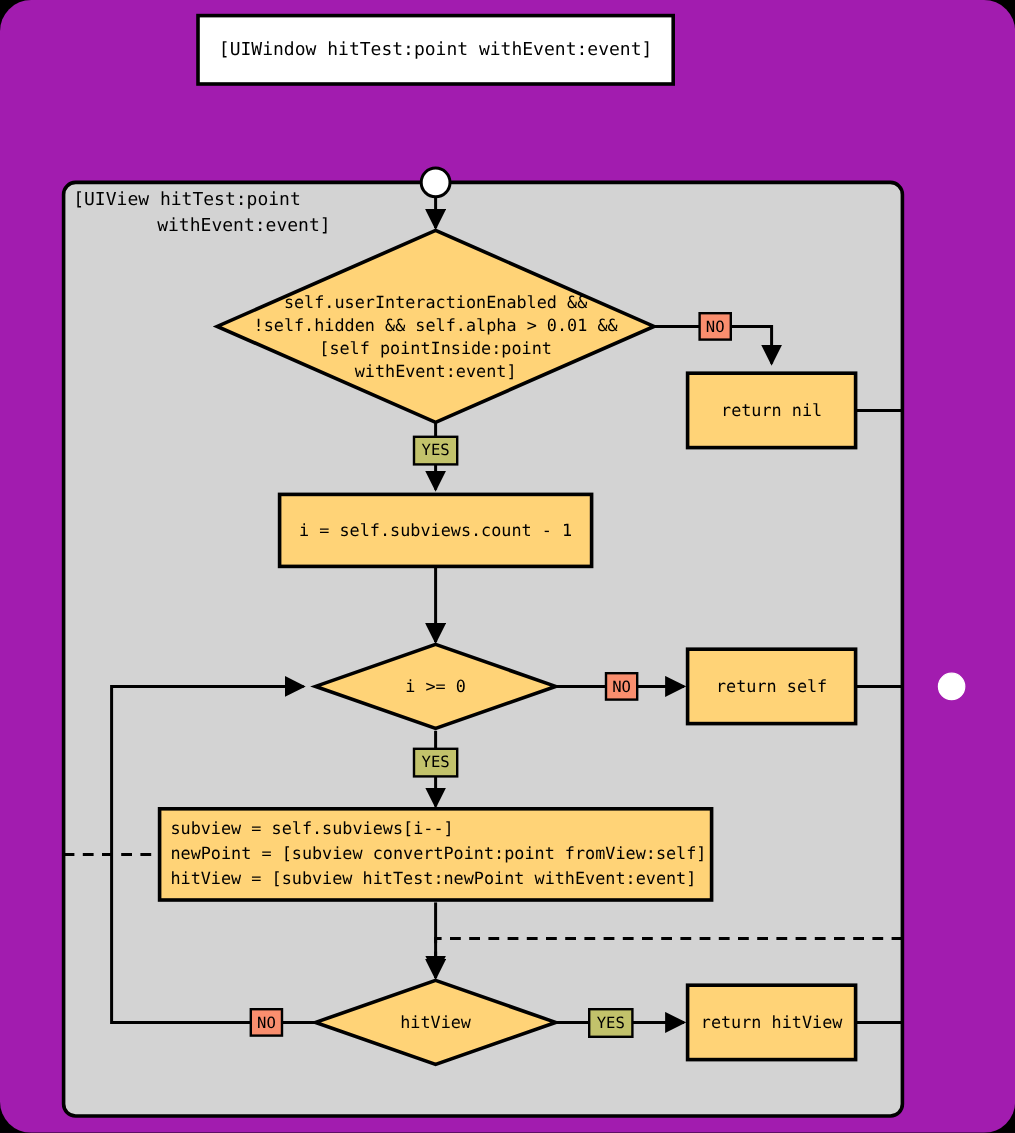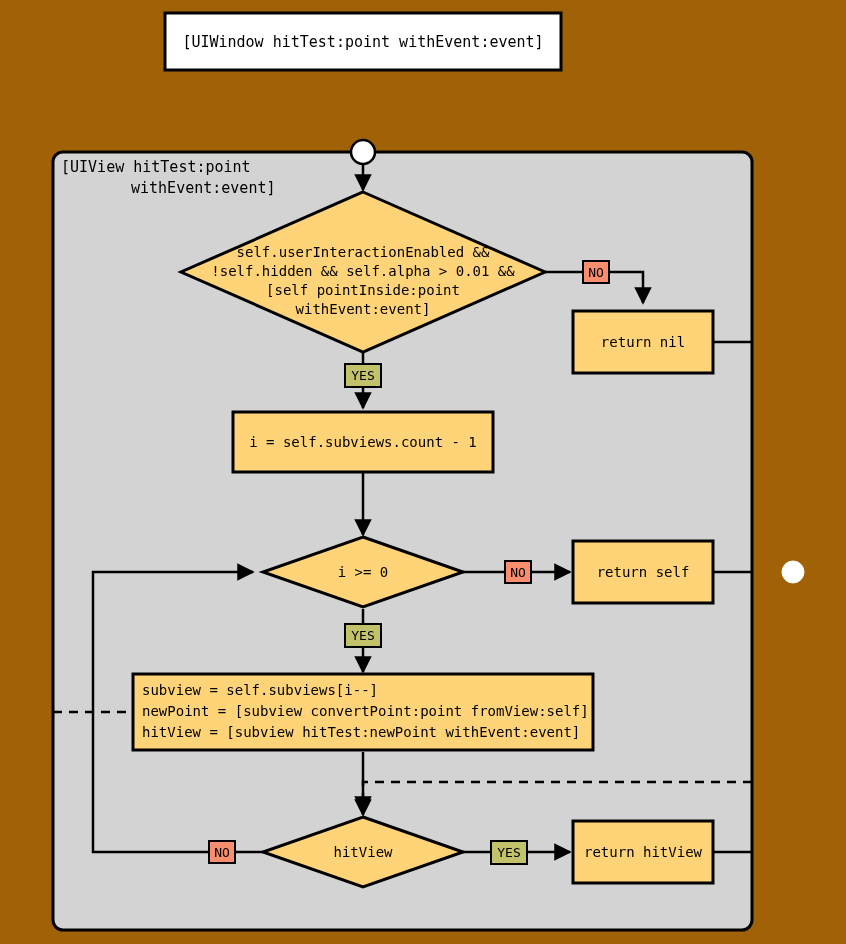--- a/index.html
+++ b/index.html
@@ -4,23 +4,24 @@
 <style>
   html, body {
     margin: 0;
     padding: 0;
     background: #000000;
   }
   #canvas {
     position: relative;
     width: 846px;
     height: 944px;
-    background: #a16207;
+    background: #a21caf;
     overflow: hidden;
     font-family: "DejaVu Sans Mono", "Liberation Mono", monospace;
+    border-radius: 26px;
   }
   svg.layer {
     position: absolute;
     left: 0;
     top: 0;
     width: 846px;
     height: 944px;
     overflow: visible;
   }
   .node-text {

